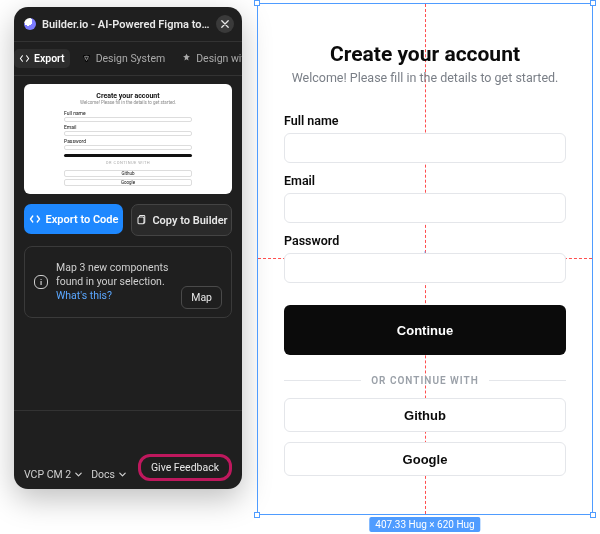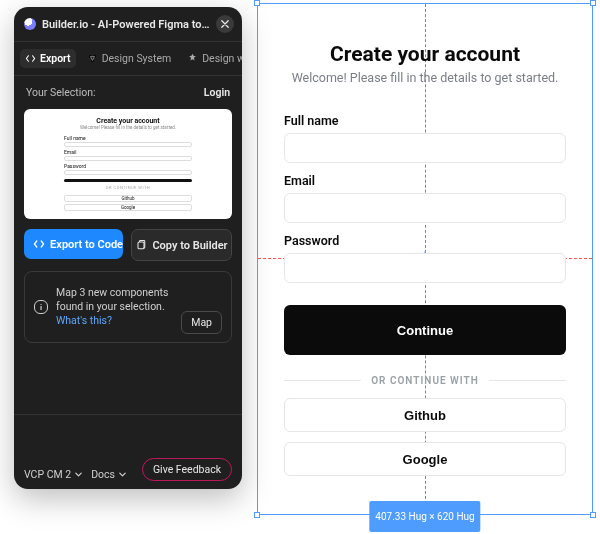--- a/index.html
+++ b/index.html
@@ -68,21 +68,21 @@
   }
 
   .dim-badge {
     position: absolute;
     left: 50%;
     bottom: -18px;
     transform: translateX(-50%);
     background: #4f9cff;
     color: #fff;
     font-size: 10px;
-    padding: 10px 6px;
+    padding: 2px 6px;
     border-radius: 2px;
     white-space: nowrap;
   }
 
   
   .form-card {
     position: absolute;
     left: 6px;
     right: 6px;
     top: 6px;
@@ -207,21 +207,21 @@
     display: flex; align-items: center; justify-content: center;
     cursor: pointer;
     flex: 0 0 auto;
   }
   .close-x svg { width: 8px; height: 8px; }
 
   .panel-tabs {
     display: flex;
     align-items: center;
     gap: 6px;
-    padding: 7px 6px;
+    padding: 7px 0;
     border-bottom: 1px solid #333;
   }
   .tab {
     display: flex;
     align-items: center;
     gap: 4px;
     padding: 3px 5px;
     border-radius: 5px;
     color: #a9a9a9;
     cursor: pointer;
@@ -277,21 +277,21 @@
     height: 30px;
     border-radius: 7px;
     display: flex;
     align-items: center;
     justify-content: center;
     gap: 5px;
     font-size: 11px;
     font-weight: 600;
     cursor: pointer;
   }
-  .btn.primary { background: #1e88ff; color: #fff; justify-content: flex-end; }
+  .btn.primary { background: #1e88ff; color: #fff; }
   .btn.ghost { background: #2a2a2a; border: 1px solid #444; color: #e8e8e8; text-align: center; }
   .btn svg { width: 12px; height: 12px; }
 
   .info-box {
     border: 1px solid #3a3a3a;
     border-radius: 8px;
     padding: 8px 9px;
     display: flex;
     align-items: center;
     gap: 8px;
@@ -334,21 +334,21 @@
   .footer-link {
     display: flex;
     align-items: center;
     gap: 3px;
     color: #cfcfcf;
     cursor: pointer;
   }
   .footer-link svg { width: 9px; height: 9px; }
   .feedback-btn {
     margin-left: auto;
-    border: 1px solid #be185d;
+    border: 3px solid #be185d;
     border-radius: 12px;
     padding: 4px 10px;
     cursor: pointer;
     color: #e8e8e8;
     font-size: 10.5px;
     margin-top: 35px;
   }
 
   .info-ico {
     width: 12px; height: 12px; flex: 0 0 auto;
@@ -392,24 +392,20 @@
       <svg viewBox="0 0 16 16">
           <path d="M8 1l1.5 3L13 5l-3 2 1 4-3-2-3 2 1-4L3 5l3.5-1z" fill="currentColor"></path>
         </svg>
       <span>Design with AI</span>
     </div>
 
   </div>
 
   <div class="panel-body">
 
-    <div class="selection-row">
-      <span>Your Selection:</span>
-      <span class="login">Login</span>
-    </div>
 
     <div class="preview-box">
       <div class="preview-inner">
         <div class="pv-title">Create your account</div>
         <div class="pv-sub">Welcome! Please fill in the details to get started.</div>
         <div class="pv-label">Full name</div>
         <div class="pv-input"></div>
         <div class="pv-label">Email</div>
         <div class="pv-input"></div>
         <div class="pv-label">Password</div>

